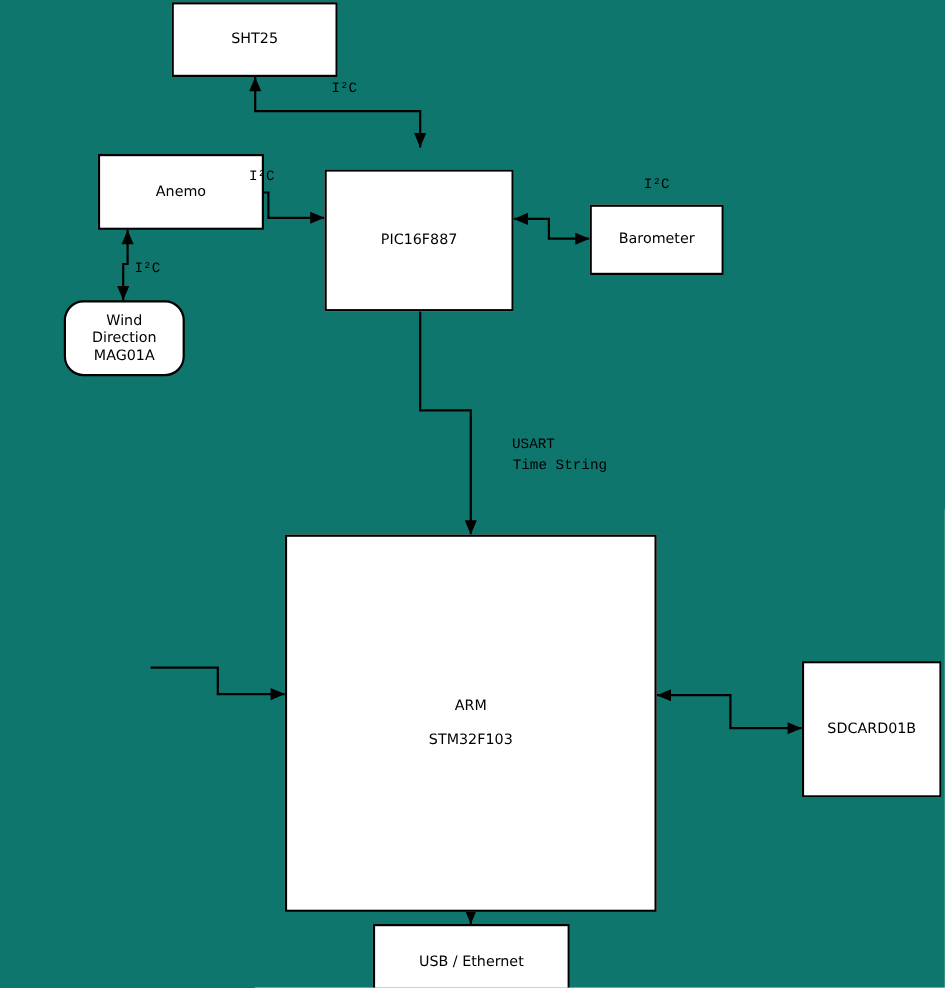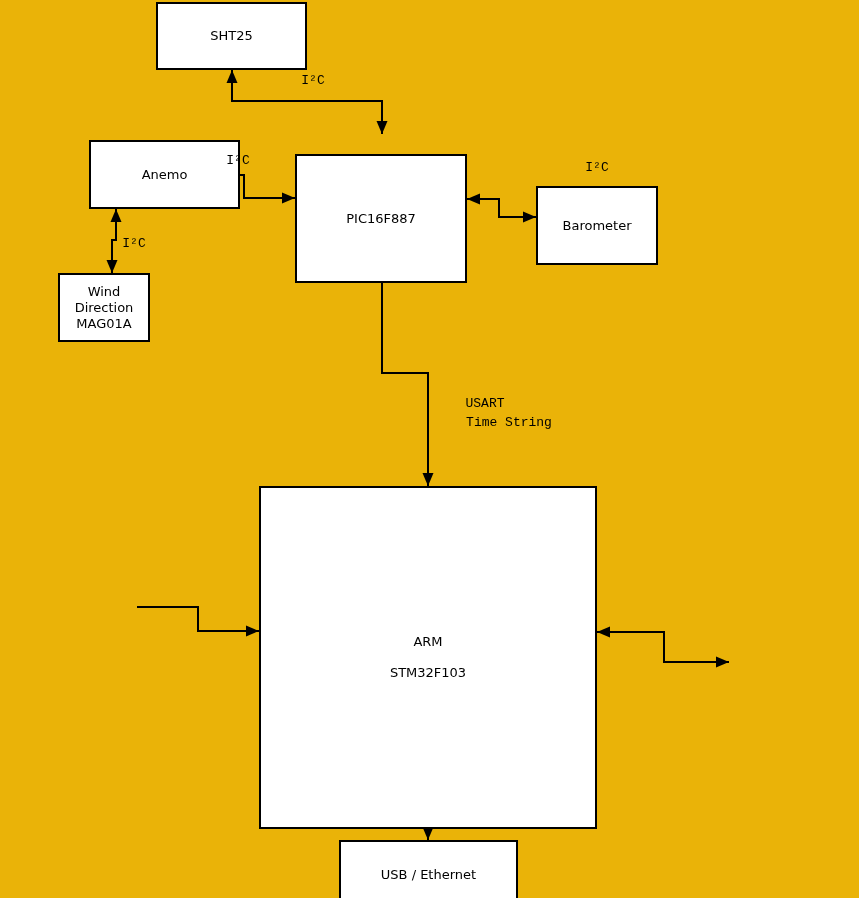--- a/index.html
+++ b/index.html
@@ -3,21 +3,21 @@
 <meta charset="utf-8">
 <style>
   * { margin: 0; padding: 0; box-sizing: border-box; }
   html, body { background: #ffffff; }
   body { font-family: "DejaVu Sans", sans-serif; }
 
   .diagram {
     position: relative;
     width: 859px;
     height: 898px;
-    background: #eab308;
+    background: #0f766e;
     color: #000000;
     font-size: 13px;
     overflow: hidden;
   }
 
   .wires {
     position: absolute;
     left: 0;
     top: 0;
     width: 859px;
@@ -32,23 +32,23 @@
     flex-direction: column;
     align-items: center;
     justify-content: center;
     text-align: center;
     line-height: 16px;
     white-space: nowrap;
   }
 
   .box-sht25     { left: 156px; top: 2px;   width: 151px; height: 68px;  }
   .box-anemo     { left: 41px;  top: 140px; width: 151px; height: 69px; margin-left: 48px;  }
-  .box-winddir   { left: 58px;  top: 273px; width: 92px; height: 69px;  }
+  .box-winddir   { left: 58px;  top: 273px; width: 110px; height: 69px; border-radius: 18px;  }
   .box-pic       { left: 295px; top: 134px; width: 172px; height: 129px; margin-top: 20px; }
-  .box-barometer { left: 536px; top: 186px; width: 122px; height: 79px;  }
+  .box-barometer { left: 536px; top: 186px; width: 122px; height: 64px;  }
   .box-arm       { left: 259px; top: 486px; width: 338px; height: 343px; gap: 15px; }
   .box-gps       { left: 1px;   top: 558px; width: 136px; height: 95px;  }
   .box-sdcard    { left: 729px; top: 601px; width: 127px; height: 124px; }
   .box-usb       { left: 339px; top: 840px; width: 179px; height: 69px;  }
 
   .lbl {
     position: absolute;
     transform: translate(-50%, -50%);
     white-space: nowrap;
     line-height: 16px;
@@ -117,20 +117,23 @@
   <div class="box box-barometer">
     <span>Barometer</span>
   </div>
 
   <div class="box box-arm">
     <span>ARM</span>
     <span>STM32F103</span>
   </div>
 
 
+  <div class="box box-sdcard">
+    <span>SDCARD01B</span>
+  </div>
 
   <div class="box box-usb">
     <span>USB / Ethernet</span>
   </div>
 
   <span class="lbl lbl-i2c-sht25">I²C</span>
   <span class="lbl lbl-i2c-anemo">I²C</span>
   <span class="lbl lbl-i2c-wind">I²C</span>
   <span class="lbl lbl-i2c-barometer">I²C</span>
   <span class="lbl lbl-usart">USART</span>

